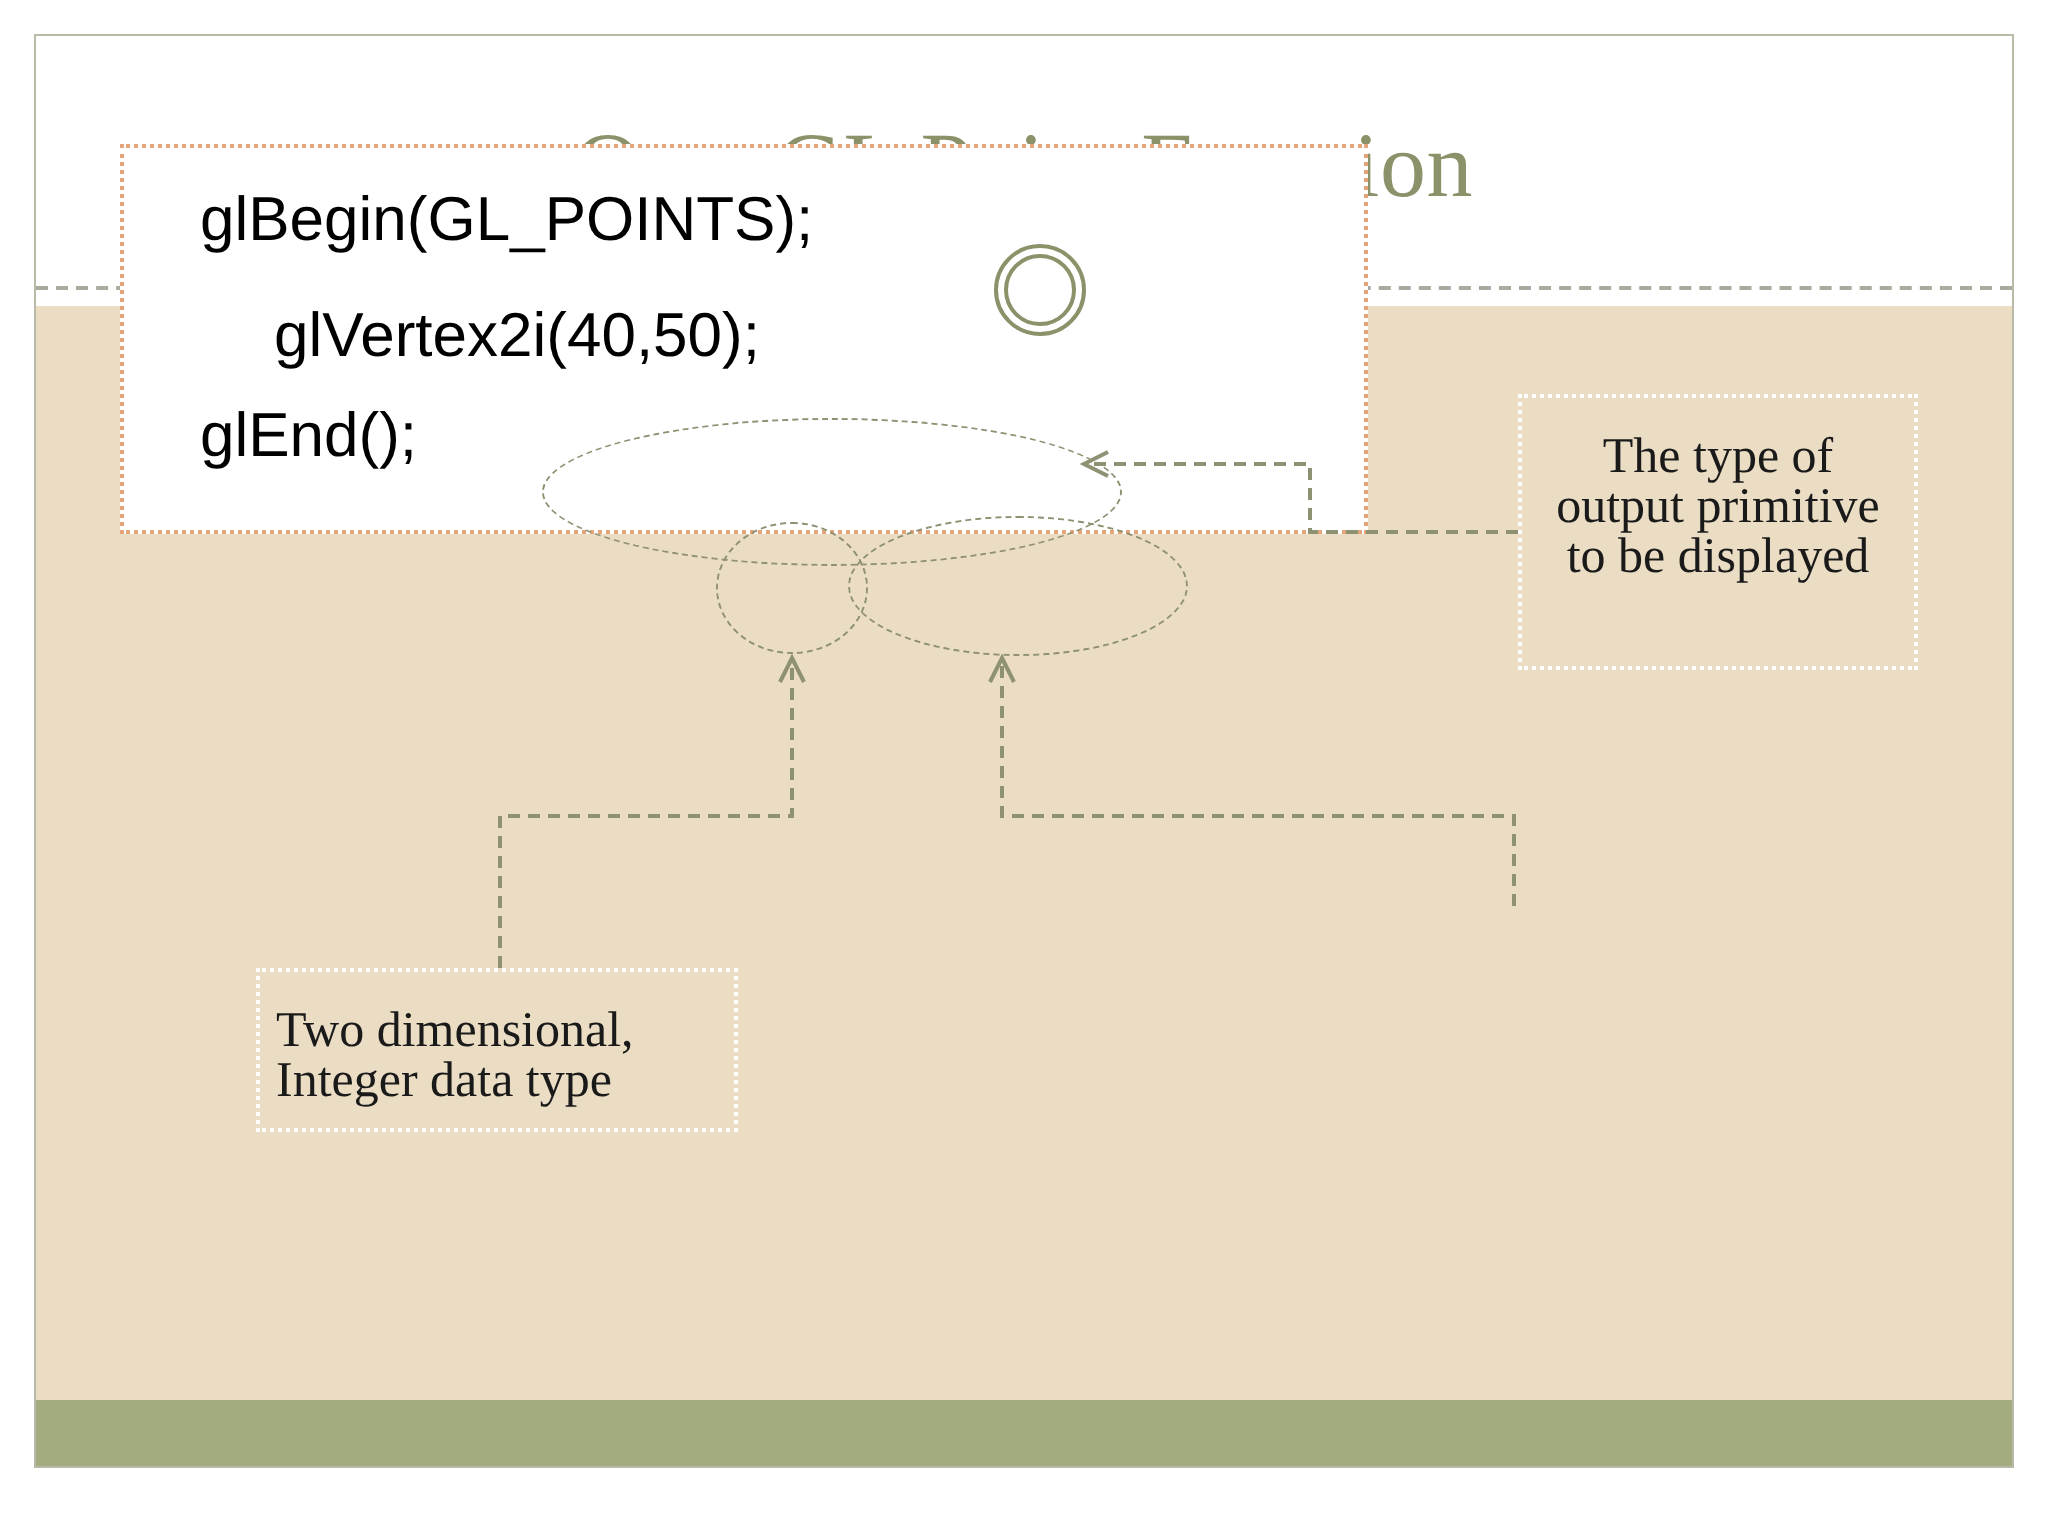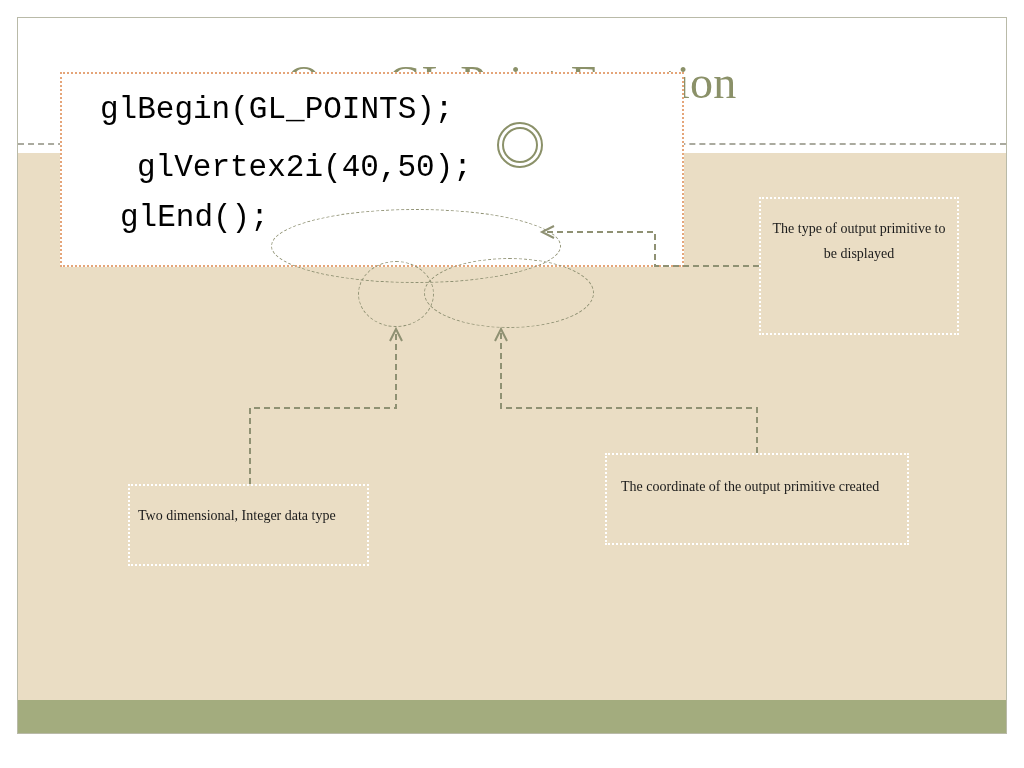--- a/index.html
+++ b/index.html
@@ -111,50 +111,50 @@
     top: 54px;
     width: 624px;
     height: 195px;
     background: #ffffff;
     border: 2px dotted #e5a579;
     box-sizing: border-box;
     z-index: 3;
   }
   .code-line {
     position: absolute;
-    font-family: Liberation Mono, monospace;
+    font-family: Liberation Sans, sans-serif;
     font-size: 31px;
     color: #000000;
     white-space: pre;
     letter-spacing: 0px;
   }
   #code-line-1 { left: 38px; top: 18px; }
   #code-line-2 { left: 75px; top: 76px; }
-  #code-line-3 { left: 38px; top: 126px; margin-left: 20px; }
+  #code-line-3 { left: 38px; top: 126px; }
 
   
   .hl-ellipse {
     position: absolute;
     border: 1px dashed #8f9173;
     border-radius: 50%;
     box-sizing: border-box;
     z-index: 4;
     pointer-events: none;
   }
   #ellipse-glpoints { left: 253px; top: 191px; width: 290px; height: 74px; }
   #ellipse-2i       { left: 340px; top: 243px; width: 76px;  height: 66px; }
   #ellipse-coords   { left: 406px; top: 240px; width: 170px; height: 70px; }
 
   
   .callout {
     position: absolute;
     border: 2px dotted #ffffff;
     box-sizing: border-box;
     font-family: "Liberation Serif", serif;
-    font-size: 14px;
+    font-size: 25px;
     line-height: 25px;
     color: #1a1a1a;
     z-index: 4;
   }
   #callout-type {
     left: 741px;
     top: 179px;
     width: 200px;
     height: 138px;
     text-align: center;
@@ -222,21 +222,20 @@
     <div class="code-line" id="code-line-2">glVertex2i(40,50);</div>
     <div class="code-line" id="code-line-3">glEnd();</div>
   </div>
 
   <div class="hl-ellipse" id="ellipse-glpoints"></div>
   <div class="hl-ellipse" id="ellipse-2i"></div>
   <div class="hl-ellipse" id="ellipse-coords"></div>
 
   <div class="callout" id="callout-type">The type of output primitive to be displayed</div>
 
-  <div class="callout" id="callout-coordinate">The coordinate of the output primitive created</div>
 
   <div class="callout" id="callout-datatype">Two dimensional, Integer data type</div>
 
   <svg id="connectors" viewBox="0 0 990 717" width="990" height="717">
 
     <g>
       <path class="conn" d="M 741 248 L 637 248 L 637 214 L 525 214"></path>
       <path class="conn-head" d="M 536 208 L 524 214 L 536 220"></path>
     </g>
 

